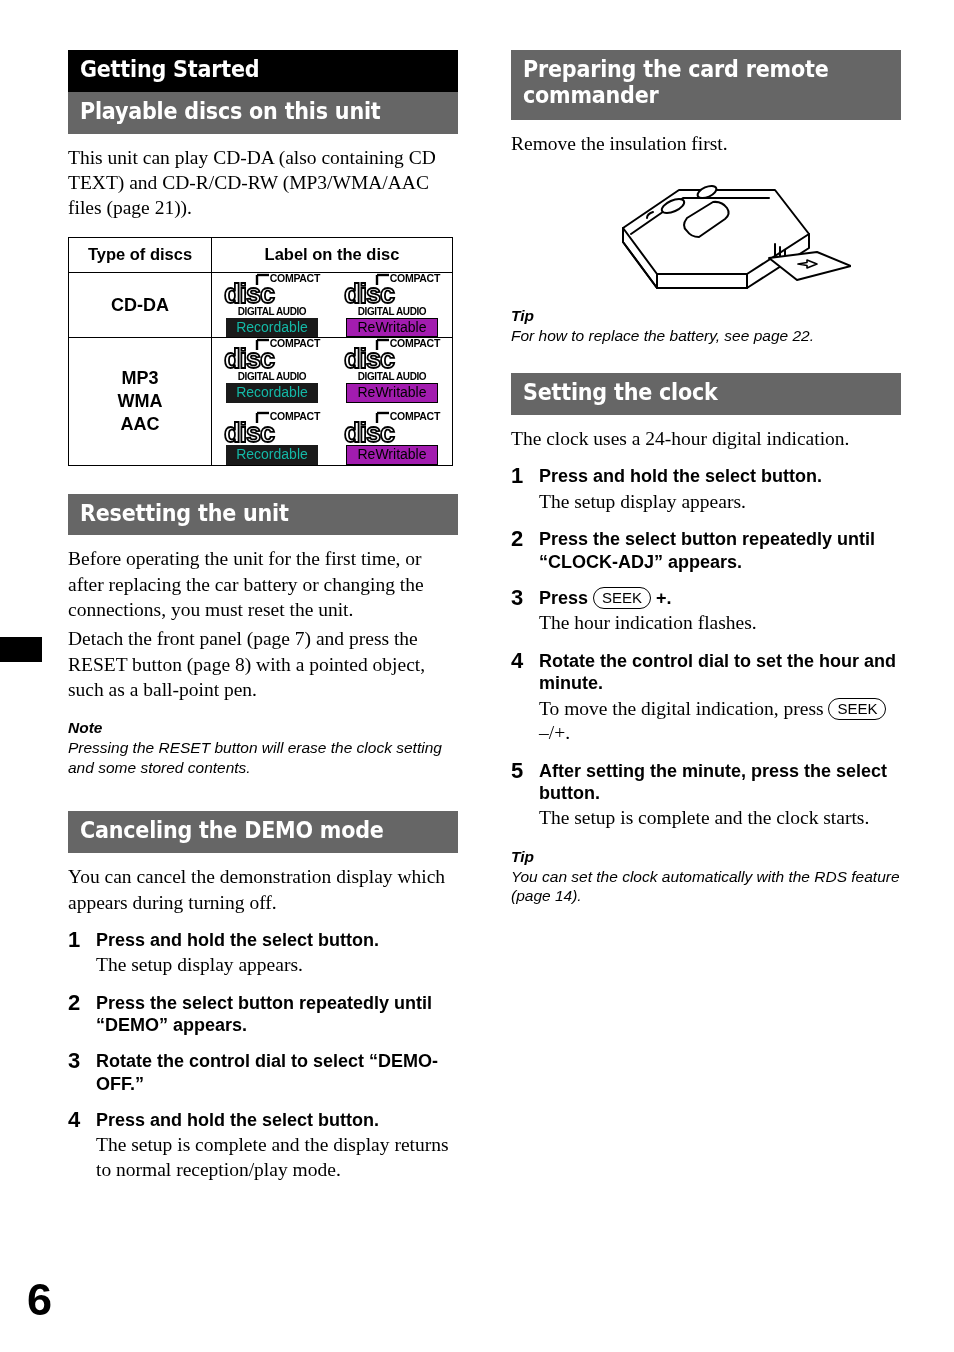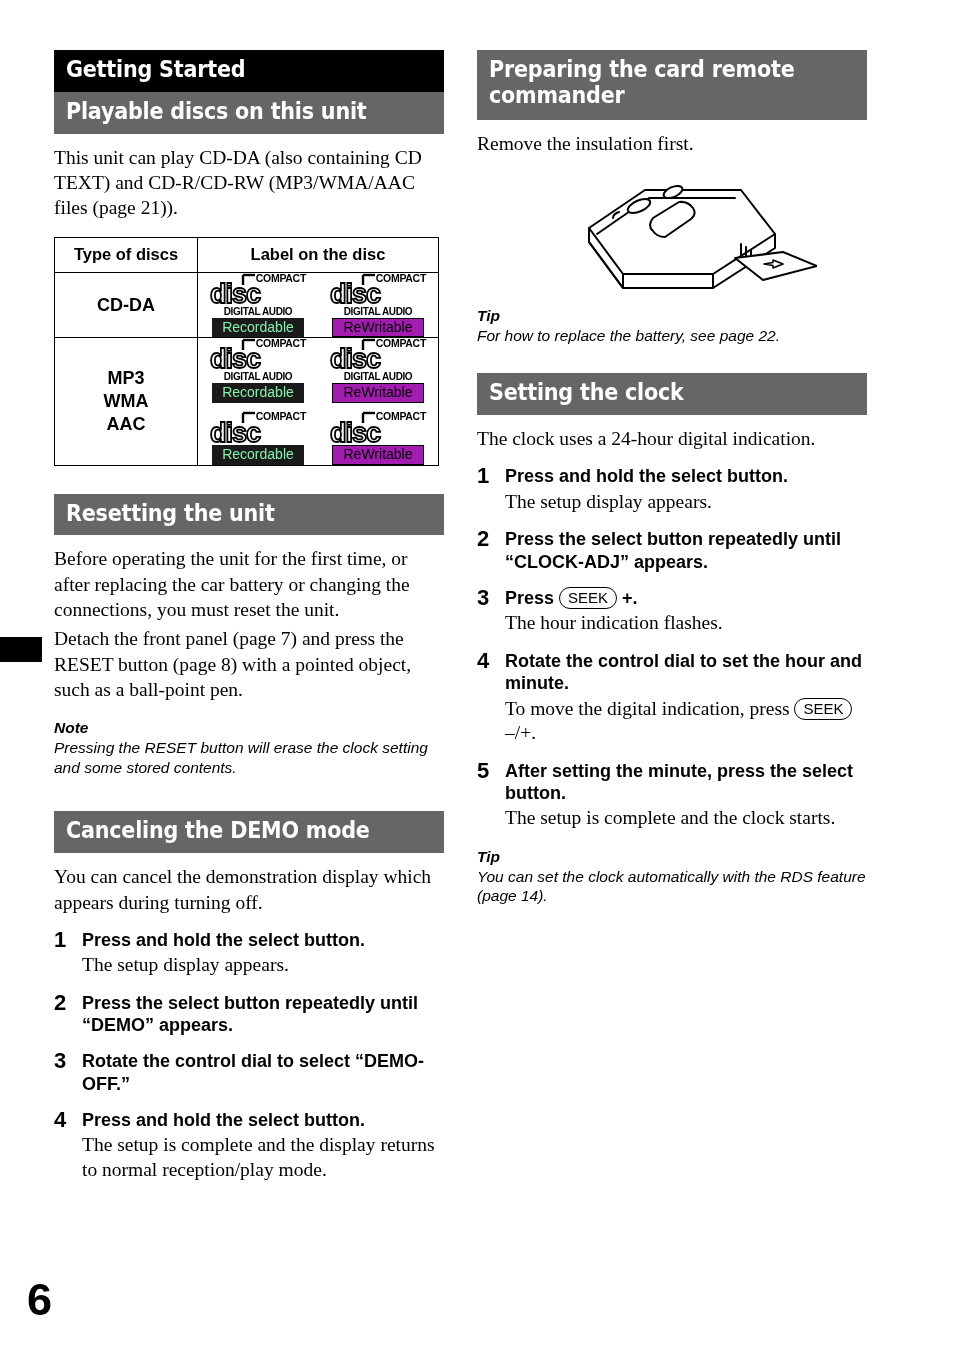--- a/index.html
+++ b/index.html
@@ -10,22 +10,22 @@
     font-family: "Liberation Serif", serif;
     color: #000;
     position: relative;
     overflow: hidden;
   }
 
   
   #page { position: relative; width: 954px; height: 1352px; }
 
   .col { position: absolute; top: 50px; width: 390px; }
-  #col-left  { left: 54px; }
-  #col-right { left: 477px; }
+  #col-left  { left: 68px; }
+  #col-right { left: 511px; }
 
   
   .band-chapter,
   .band-section {
     font-family: "DejaVu Sans Condensed", "Liberation Sans Narrow", "Liberation Sans", sans-serif;
     font-weight: bold;
     color: #ffffff;
     letter-spacing: -0.2px;
     padding: 7px 12px 9px 12px;
     line-height: 1.12;
@@ -133,21 +133,21 @@
   .cdlogo svg { display:block; }
   .cdlogo .badge {
     font-family: "Liberation Sans", sans-serif;
     font-size: 14px;
     line-height: 1.05;
     text-align: center;
     padding: 1px 3px 2px 3px;
     margin: 1px auto 0 auto;
     width: 92px;
   }
-  .badge.rec { background:#1a1a1a; color:#86efac; border:1.4px solid #1a1a1a; }
+  .badge.rec { background:#1a1a1a; color:#14b8a6; border:1.4px solid #1a1a1a; }
   .badge.rew { background:#a21caf; color:#000000; border:1.4px solid #000; }
 
   
   #edge-tab {
     position: absolute; left: 0; top: 637px;
     width: 42px; height: 25px; background: #000;
   }
   #page-number {
     position: absolute; left: 27px; top: 1277px;
     font-family: "Liberation Sans", sans-serif;

